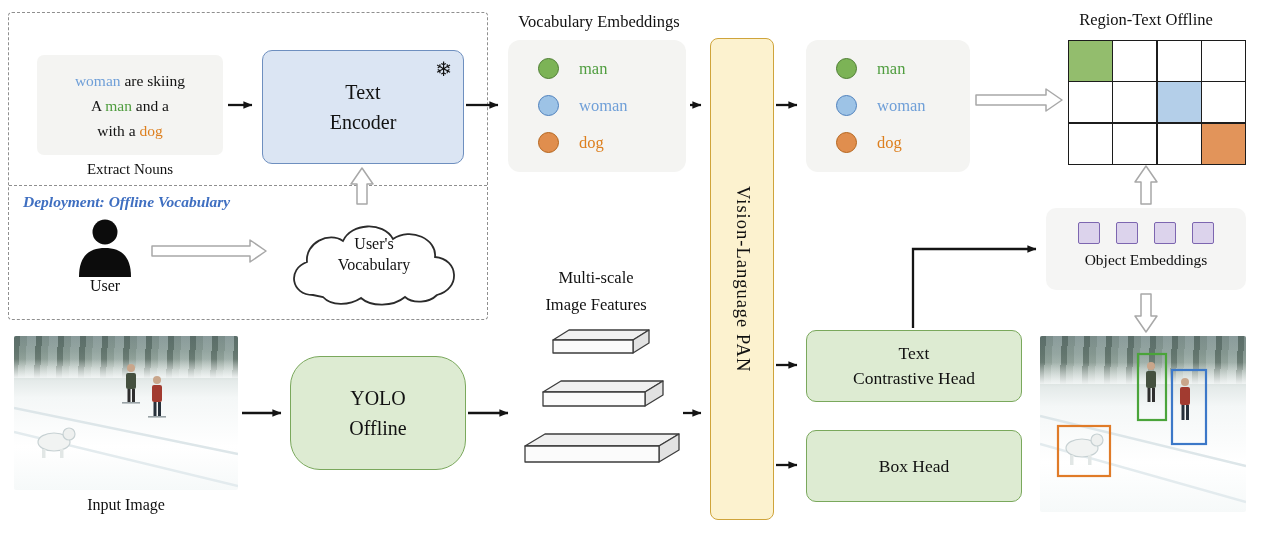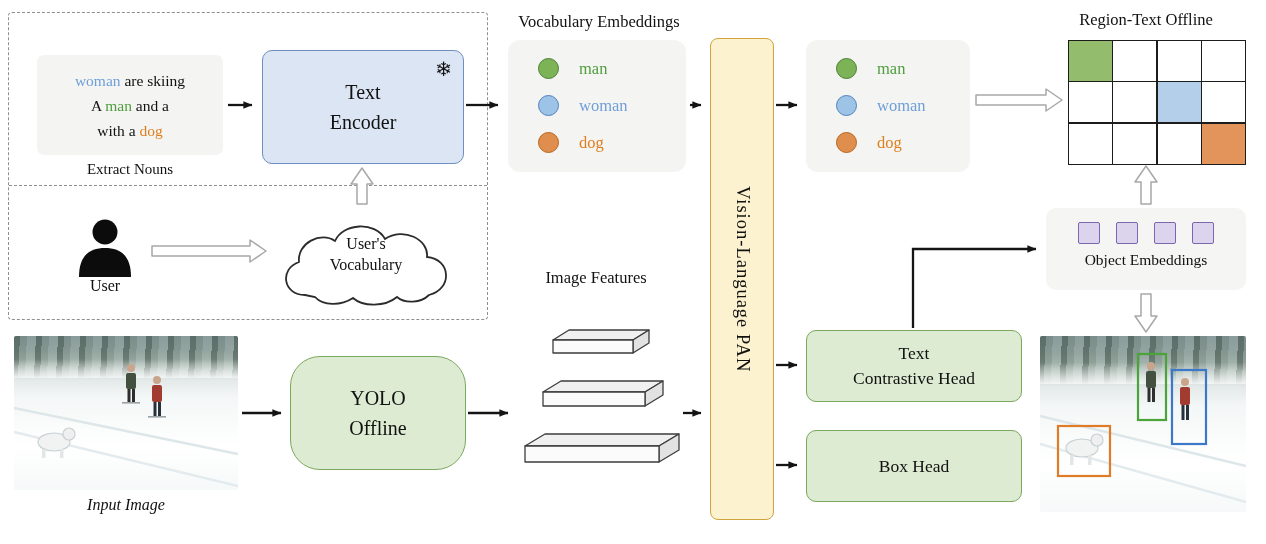--- a/index.html
+++ b/index.html
@@ -13,21 +13,21 @@
   .section-label{position:absolute;font-size:15.5px;font-weight:700;font-style:italic;white-space:nowrap;}
   .divider-dashed{position:absolute;left:0;right:0;top:172px;border-top:1.6px dashed #8f8f8f;}
   .sentence-box{position:absolute;left:28px;top:42px;width:186px;height:100px;background:#f4f4f2;border-radius:7px;
     display:flex;flex-direction:column;justify-content:center;text-align:center;font-size:15.5px;line-height:25px;}
   .extract-nouns{position:absolute;left:28px;top:148px;width:186px;text-align:center;font-size:15px;}
   
   .user-figure{position:absolute;left:58px;top:206px;width:76px;text-align:center;}
   .user-figure svg{display:block;margin:0 auto;}
   .user-label{font-size:16px;margin-top:0;}
   
-  .cloud-wrap{position:absolute;left:262px;top:194px;width:190px;height:106px;}
+  .cloud-wrap{position:absolute;left:270px;top:194px;width:190px;height:106px;}
   .cloud-wrap svg{position:absolute;left:0;top:0;}
   .cloud-text{position:absolute;left:0;top:26px;width:100%;text-align:center;font-size:16px;line-height:21px;}
   
   .node{position:absolute;display:flex;align-items:center;justify-content:center;text-align:center;border-radius:10px;}
   .node .lines{font-size:20px;line-height:30px;}
   .encoder{left:262px;top:50px;width:200px;height:112px;background:#dbe5f3;border:1.8px solid #6e8fbf;}
   .snowflake{position:absolute;top:6px;right:11px;font-size:20px;font-family:"DejaVu Sans",sans-serif;}
   .green-node{background:#ddebd2;border:1.8px solid #7aa85c;}
   .yolo{left:290px;top:356px;width:174px;height:112px;border-radius:30px;}
   .tch{left:806px;top:330px;width:214px;height:70px;}
@@ -59,21 +59,21 @@
   .ms-label{position:absolute;left:515px;top:264px;width:162px;text-align:center;font-size:16.5px;line-height:27px;}
   
   .photo{position:absolute;overflow:hidden;border-radius:2px;
     background:linear-gradient(180deg,#8a9ba0 0%,#9aaba9 10%,#c0cdc8 20%,#e4eae9 29%,#f4f7f7 40%,#ffffff 72%,#f6f9f9 100%);}
   .photo .treeline{position:absolute;left:0;top:0;width:100%;height:27%;
     background-image:linear-gradient(180deg,rgba(255,255,255,0) 55%,rgba(244,247,247,.95) 100%),
       repeating-linear-gradient(93deg,rgba(52,72,60,.55) 0 6px,rgba(100,120,106,.4) 6px 13px,rgba(138,156,146,.35) 13px 22px);}
   .photo svg{position:absolute;left:0;top:0;}
   .photo-input{left:14px;top:336px;width:224px;height:154px;}
   .photo-output{left:1040px;top:336px;width:206px;height:176px;}
-  .input-label{position:absolute;left:14px;top:496px;width:224px;text-align:center;font-size:16px;font-style:italic;}
+  .input-label{position:absolute;left:14px;top:496px;width:224px;text-align:center;font-size:16px;}
   
   .overlay{position:absolute;left:0;top:0;pointer-events:none;}
 </style>
 </head>
 <body>
 
 <div id="canvas">
 
   <div class="abs dashed-region">
 
@@ -90,20 +90,21 @@
       <div>
         <span>with a</span>
         <span style="color: rgb(221, 127, 30);">dog</span>
       </div>
     </div>
 
     <div class="extract-nouns">Extract Nouns</div>
 
     <div class="divider-dashed"></div>
 
+    <div class="section-label" style="left: 14px; top: 180px; color: rgb(63, 111, 193);">Deployment: Offline Vocabulary</div>
 
     <div class="user-figure">
       <svg width="60" height="58" viewBox="0 0 60 58">
         <circle cx="30" cy="13" r="12.5" fill="#0c0c0c"></circle>
         <path d="M4,58 C4,36 15,29 30,29 C45,29 56,36 56,58 Z" fill="#0c0c0c"></path>
       </svg>
       <div class="user-label">User</div>
     </div>
 
     <div class="cloud-wrap">
@@ -225,20 +226,21 @@
   <div class="input-label">Input Image</div>
 
   <div class="node green-node yolo">
     <div class="lines">
       <div>YOLO</div>
       <div>Offline</div>
     </div>
   </div>
 
   <div class="ms-label">
+    <div>Multi-scale</div>
     <div>Image Features</div>
   </div>
   <svg class="abs" style="left:505px;top:318px;" width="200" height="160" viewBox="0 0 200 160">
     <g stroke="#3d3d3d" stroke-width="1.3" stroke-linejoin="round">
       <polygon points="48,22 128,22 144,12 64,12" fill="#f0f0f0"></polygon>
       <polygon points="128,22 144,12 144,25 128,35" fill="#e2e2e2"></polygon>
       <rect x="48" y="22" width="80" height="13" fill="#fbfbfb"></rect>
       <polygon points="38,74 140,74 158,63 56,63" fill="#f0f0f0"></polygon>
       <polygon points="140,74 158,63 158,77 140,88" fill="#e2e2e2"></polygon>
       <rect x="38" y="74" width="102" height="14" fill="#fbfbfb"></rect>

